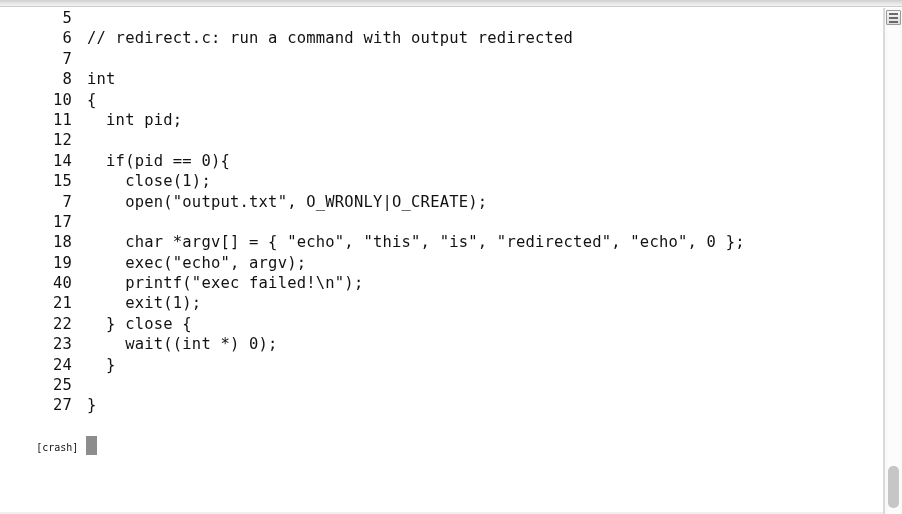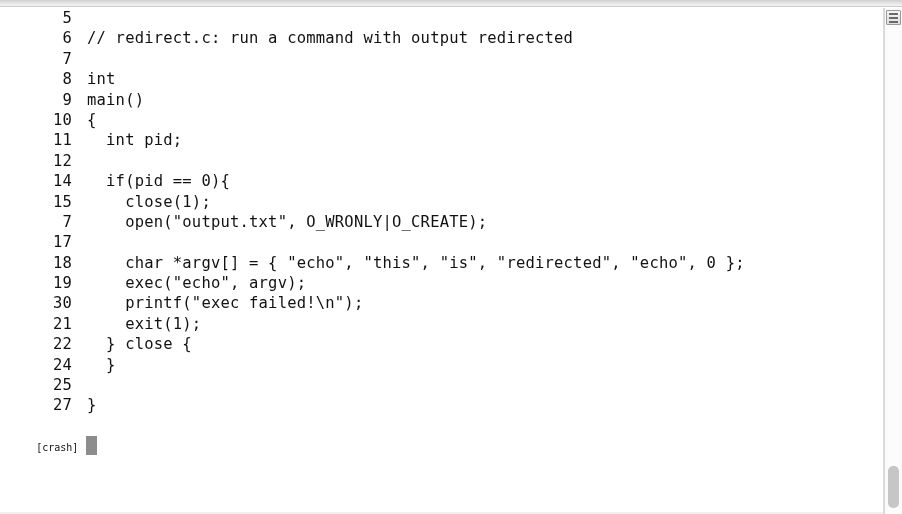--- a/index.html
+++ b/index.html
@@ -153,33 +153,33 @@
 <div id="screen">
 
   <div id="top-chrome"></div>
 
   <div id="terminal">
     <div id="code-lines">
         <div class="code-line"><span class="lineno">5</span><span class="linetext"></span></div>
         <div class="code-line"><span class="lineno">6</span><span class="linetext">// redirect.c: run a command with output redirected</span></div>
         <div class="code-line"><span class="lineno">7</span><span class="linetext"></span></div>
         <div class="code-line"><span class="lineno">8</span><span class="linetext">int</span></div>
-        <div class="code-line"><span class="lineno">9</span><span class="linetext">main()</span></div>
         <div class="code-line"><span class="lineno">10</span><span class="linetext">{</span></div>
         <div class="code-line"><span class="lineno">11</span><span class="linetext">  int pid;</span></div>
         <div class="code-line"><span class="lineno">12</span><span class="linetext"></span></div>
         <div class="code-line"><span class="lineno">14</span><span class="linetext">  if(pid == 0){</span></div>
         <div class="code-line"><span class="lineno">15</span><span class="linetext">    close(1);</span></div>
         <div class="code-line"><span class="lineno">7</span><span class="linetext">    open("output.txt", O_WRONLY|O_CREATE);</span></div>
         <div class="code-line"><span class="lineno">17</span><span class="linetext"></span></div>
         <div class="code-line"><span class="lineno">18</span><span class="linetext">    char *argv[] = { "echo", "this", "is", "redirected", "echo", 0 };</span></div>
         <div class="code-line"><span class="lineno">19</span><span class="linetext">    exec("echo", argv);</span></div>
-        <div class="code-line"><span class="lineno">30</span><span class="linetext">    printf("exec failed!\n");</span></div>
+        <div class="code-line"><span class="lineno">40</span><span class="linetext">    printf("exec failed!\n");</span></div>
         <div class="code-line"><span class="lineno">21</span><span class="linetext">    exit(1);</span></div>
         <div class="code-line"><span class="lineno">22</span><span class="linetext">  } close {</span></div>
+        <div class="code-line"><span class="lineno">23</span><span class="linetext">    wait((int *) 0);</span></div>
         <div class="code-line"><span class="lineno">24</span><span class="linetext">  }</span></div>
         <div class="code-line"><span class="lineno">25</span><span class="linetext"></span></div>
         <div class="code-line"><span class="lineno">27</span><span class="linetext">}</span></div>
       </div>
 
     <div id="prompt-line">
       <span id="prompt-label">[crash]</span><span id="cursor-block"></span>
     </div>
 
     <div id="bottom-edge"></div>

